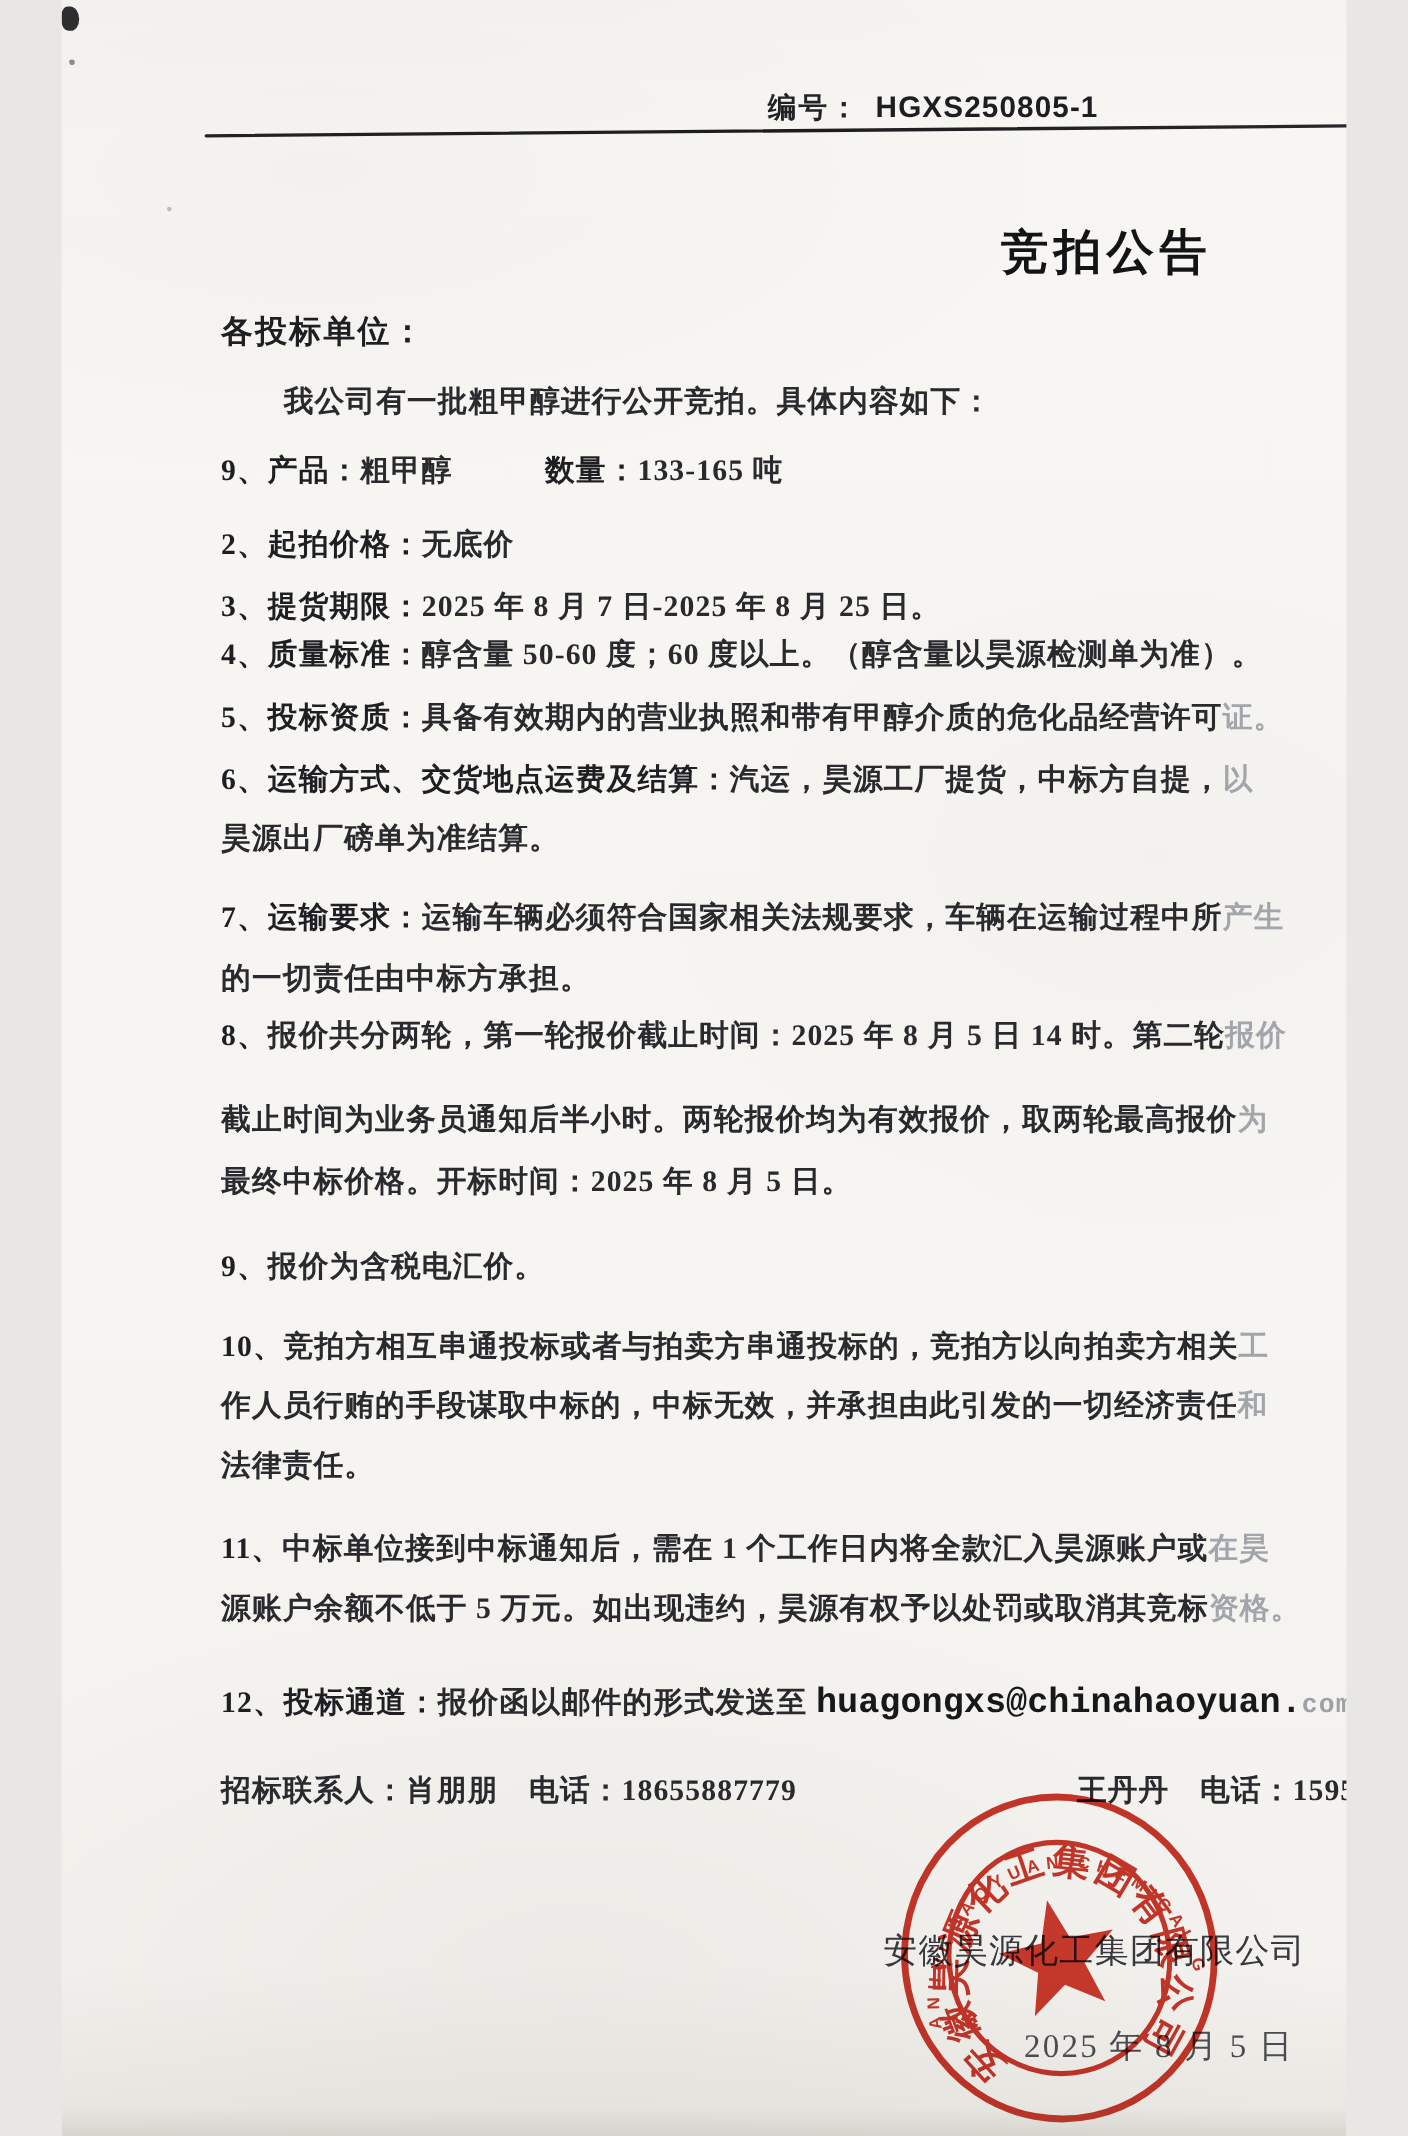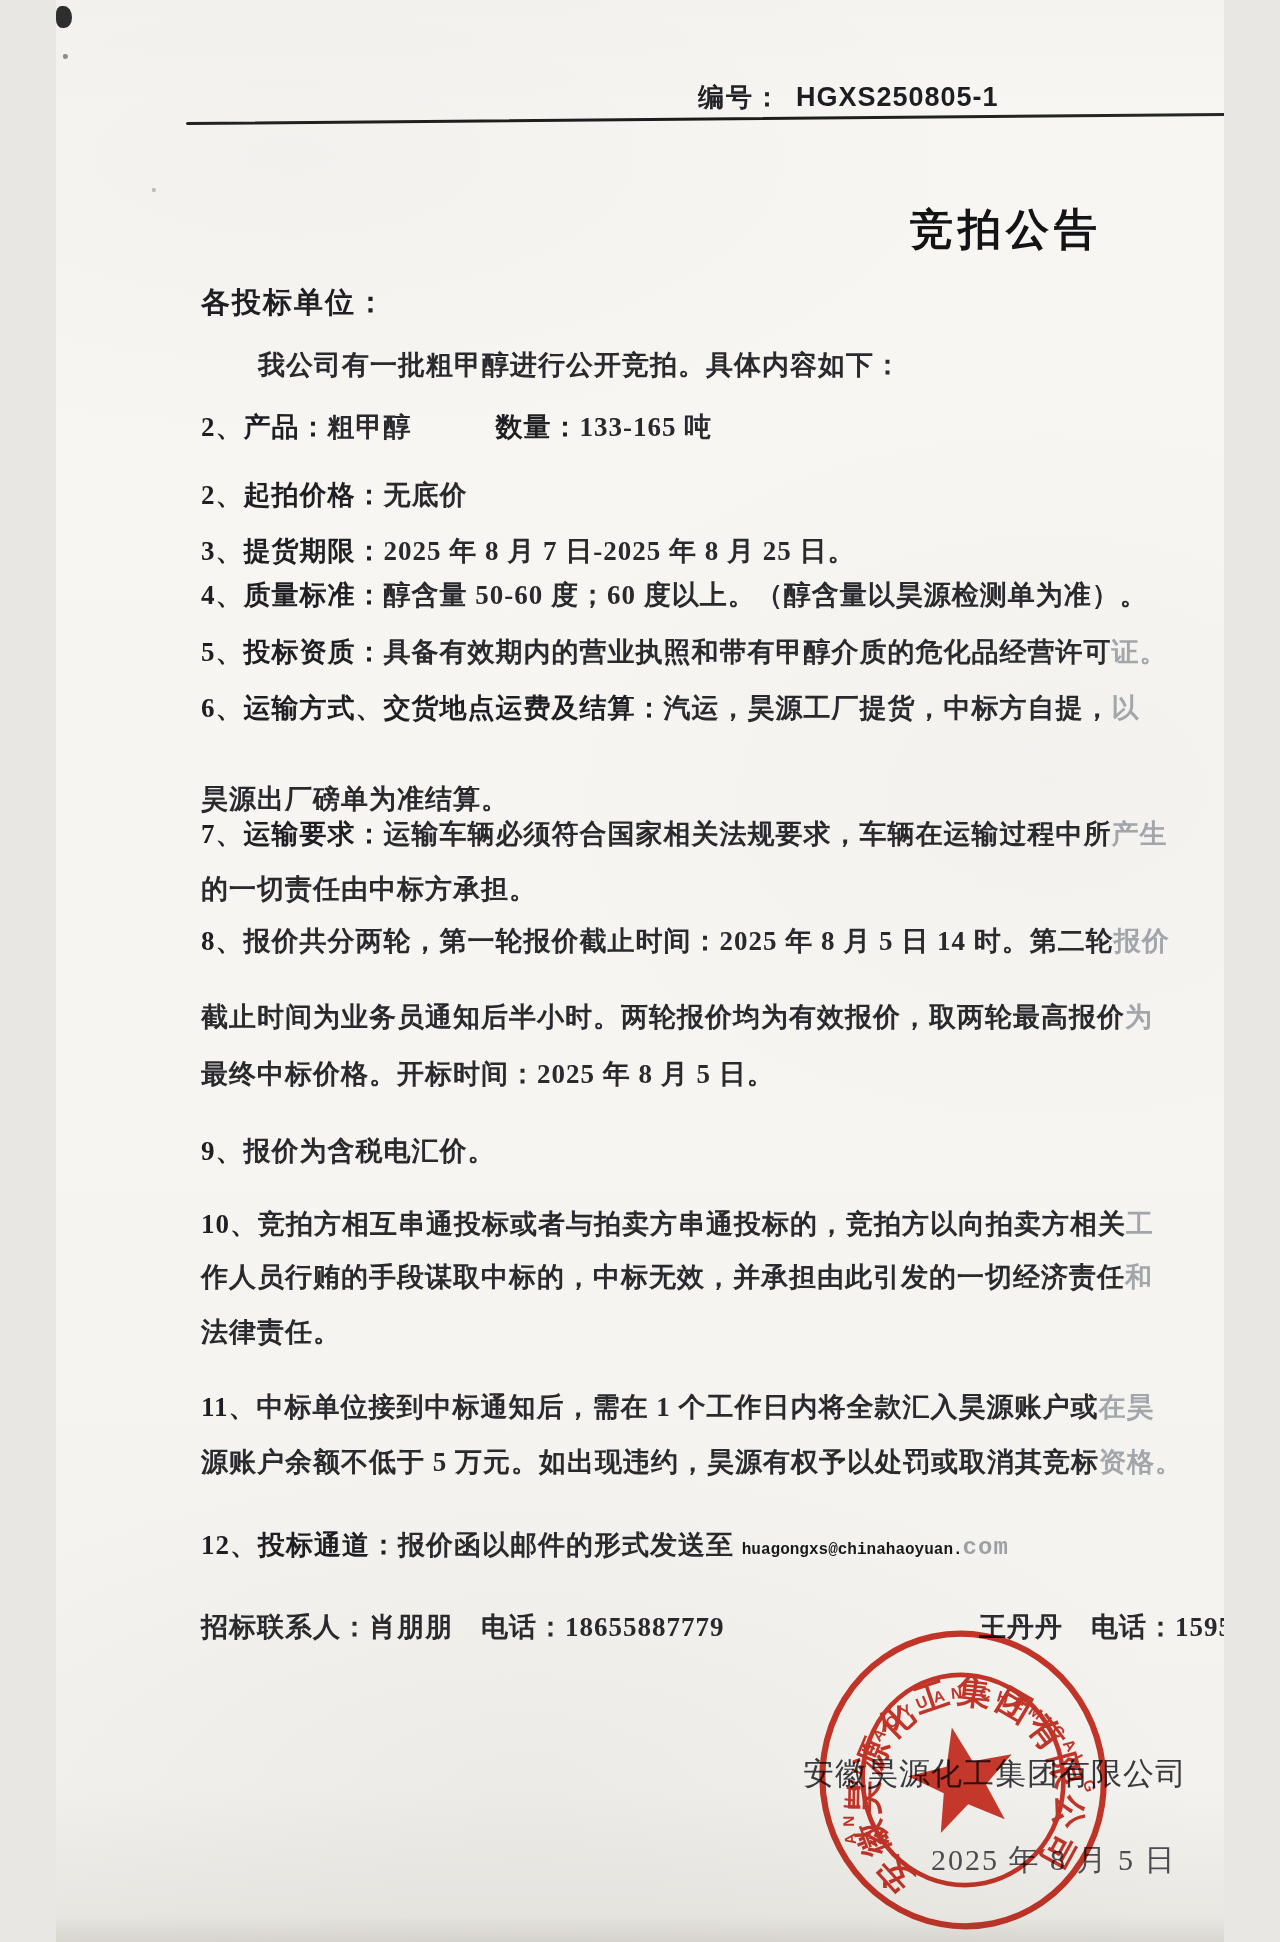--- a/index.html
+++ b/index.html
@@ -49,21 +49,21 @@
   }
   .bline .lbl{font-weight:700;color:#1f1f23;}
   .bline .txt{font-weight:600;}
   .bline .fade{font-weight:600;color:#a2a6ab;}
   .bline.salut{font-size:29px;}
   .bline.salut .lbl{letter-spacing:2px;text-align:center;}
   .indent{padding-left:57px;}
   .spacer{display:inline-block;width:84px;}
   .email{
     font-family:"Liberation Mono","DejaVu Sans Mono",monospace;
-    font-weight:700;font-size:16px;letter-spacing:0;color:#18181b;
+    font-weight:700;font-size:32px;letter-spacing:0;color:#18181b;
   }
   .email-fade{
     font-family:"Liberation Mono","DejaVu Sans Mono",monospace;
     font-weight:700;font-size:24px;color:#9da1a6;
   }
   .contact-right{position:absolute;left:778px;top:0;white-space:nowrap;}
   .sig-company{
     position:absolute;left:747px;top:1753px;white-space:nowrap;
     font-size:31px;font-weight:400;letter-spacing:1px;color:#39393d;
   }
@@ -89,33 +89,33 @@
   <div class="docno"><span>编号：</span><span class="num">HGXS250805-1</span></div>
 
   <div class="rule"></div>
 
   <div class="title">竞拍公告</div>
 
   <div class="bline salut" style="top:286px"><span class="lbl">各投标单位：</span></div>
 
   <div class="bline indent" style="top:350px"><span class="txt">我公司有一批粗甲醇进行公开竞拍。具体内容如下：</span></div>
 
-  <div class="bline" style="top:412px"><span class="lbl">2、产品：</span><span class="txt">粗甲醇</span><span class="spacer"></span><span class="lbl">数量：</span><span class="txt">133-165 吨</span></div>
+  <div class="bline" style="top:412px"><span class="lbl">9、产品：</span><span class="txt">粗甲醇</span><span class="spacer"></span><span class="lbl">数量：</span><span class="txt">133-165 吨</span></div>
 
   <div class="bline" style="top:480px"><span class="lbl">2、起拍价格：</span><span class="txt">无底价</span></div>
 
   <div class="bline" style="top:536px"><span class="lbl">3、提货期限：</span><span class="txt">2025 年 8 月 7 日-2025 年 8 月 25 日。</span></div>
 
   <div class="bline" style="top:580px"><span class="lbl">4、质量标准：</span><span class="txt">醇含量 50-60 度；60 度以上。（醇含量以昊源检测单为准）。</span></div>
 
   <div class="bline" style="top:637px"><span class="lbl">5、投标资质：</span><span class="txt">具备有效期内的营业执照和带有甲醇介质的危化品经营许可</span><span class="fade">证。</span></div>
 
   <div class="bline" style="top:693px"><span class="lbl">6、运输方式、交货地点运费及结算：</span><span class="txt">汽运，昊源工厂提货，中标方自提，</span><span class="fade">以</span></div>
 
-  <div class="bline" style="top:784px"><span class="txt">昊源出厂磅单为准结算。</span></div>
+  <div class="bline" style="top:747px"><span class="txt">昊源出厂磅单为准结算。</span></div>
 
   <div class="bline" style="top:819px"><span class="lbl">7、运输要求：</span><span class="txt">运输车辆必须符合国家相关法规要求，车辆在运输过程中所</span><span class="fade">产生</span></div>
 
   <div class="bline" style="top:874px"><span class="txt">的一切责任由中标方承担。</span></div>
 
   <div class="bline" style="top:926px"><span class="lbl">8、</span><span class="txt">报价共分两轮，第一轮报价截止时间：2025 年 8 月 5 日 14 时。第二轮</span><span class="fade">报价</span></div>
 
   <div class="bline" style="top:1002px"><span class="txt">截止时间为业务员通知后半小时。两轮报价均为有效报价，取两轮最高报价</span><span class="fade">为</span></div>
 
   <div class="bline" style="top:1059px"><span class="txt">最终中标价格。开标时间：2025 年 8 月 5 日。</span></div>

